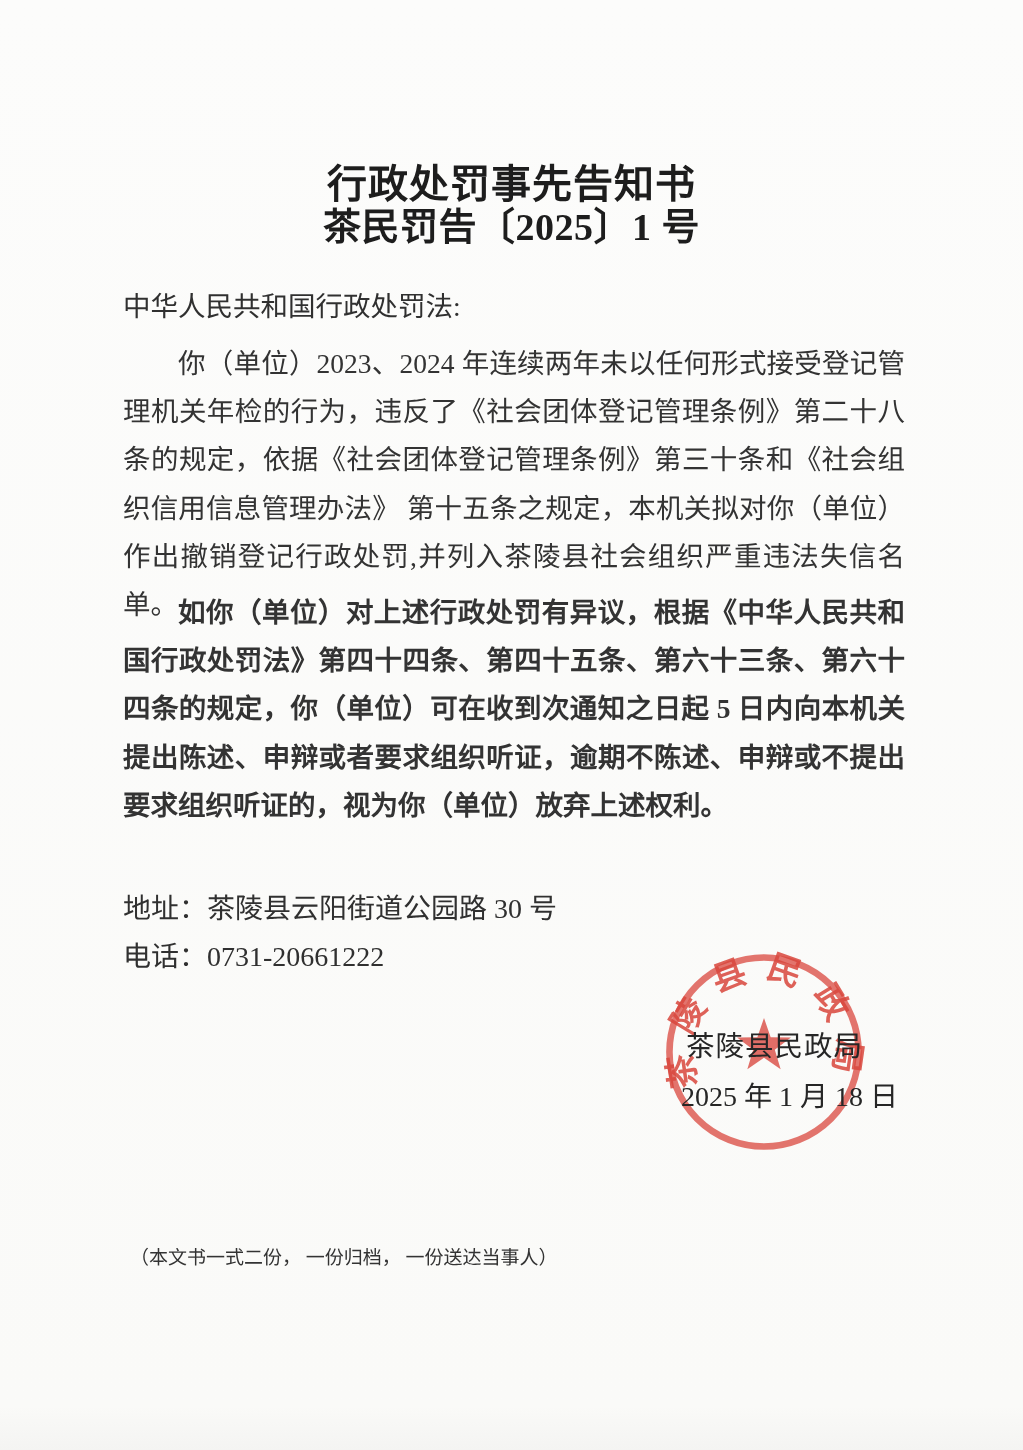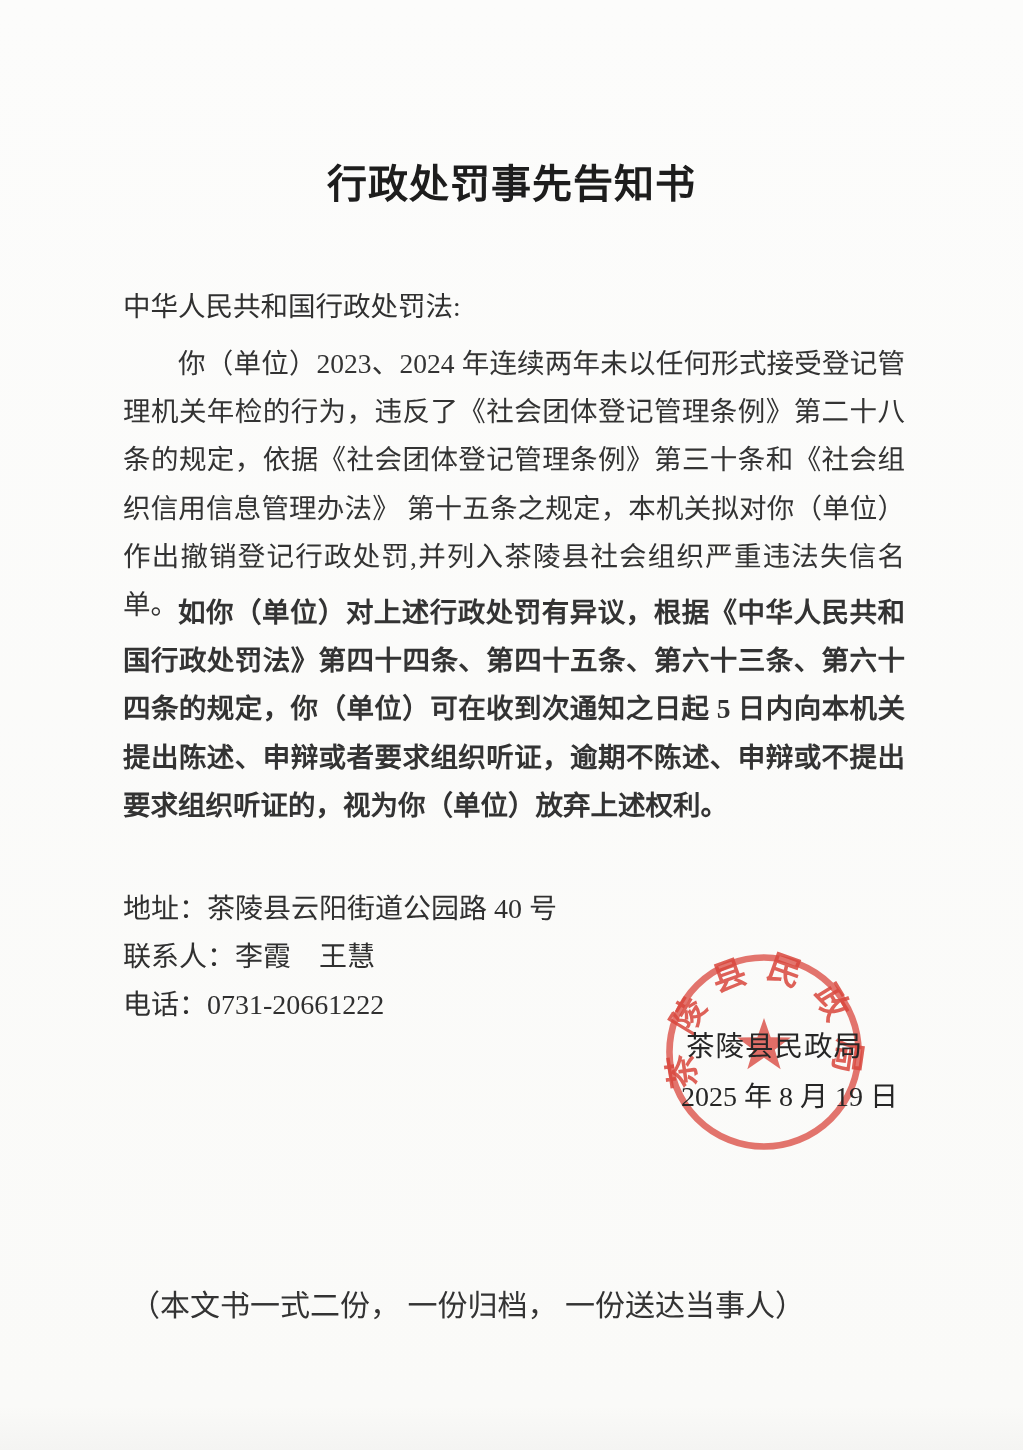--- a/index.html
+++ b/index.html
@@ -95,51 +95,50 @@
   }
   .issue-date {
     left: 681px; top: 1082px;
     font-size: 28px;
     line-height: 30px;
     color: #262626;
     z-index: 2;
   }
   .footer-note {
     left: 130px; top: 1236px;
-    font-size: 30px;
+    font-size: 19px;
     line-height: 44px;
     color: #333333;
-    margin-top: 48px;
   }
 </style>
 </head>
 <body>
 
 <div class="page">
 
   <h1 class="abs title1">行政处罚事先告知书</h1>
+  <h2 class="abs title2">茶民罚告〔2025〕1 号</h2>
 
   <div class="abs salutation">中华人民共和国行政处罚法:</div>
 
   <p class="abs body-para para1">你（单位）2023、2024 年连续两年未以任何形式接受登记管理机关年检的行为，违反了《社会团体登记管理条例》第二十八条的规定，依据《社会团体登记管理条例》第三十条和《社会组织信用信息管理办法》 第十五条之规定，本机关拟对你（单位）作出撤销登记行政处罚,并列入茶陵县社会组织严重违法失信名单。</p>
   <p class="abs body-para para2">如你（单位）对上述行政处罚有异议，根据《中华人民共和国行政处罚法》第四十四条、第四十五条、第六十三条、第六十四条的规定，你（单位）可在收到次通知之日起 5 日内向本机关提出陈述、申辩或者要求组织听证，逾期不陈述、申辩或不提出要求组织听证的，视为你（单位）放弃上述权利。</p>
 
   <div class="abs contact">
-    <div class="contact-line"><span>地址：</span><span>茶陵县云阳街道公园路 40 号</span></div>
-    <div class="contact-line"><span>联系人：</span><span>李霞　王慧</span></div>
+    <div class="contact-line"><span>地址：</span><span>茶陵县云阳街道公园路 30 号</span></div>
     <div class="contact-line"><span>电话：</span><span>0731-20661222</span></div>
   </div>
 
   <svg class="abs seal" viewBox="0 0 220 220" aria-hidden="true">
     <circle class="seal-ring" cx="110" cy="110" r="100"></circle>
     <polygon class="seal-star" points="110,74 117.05,94.3 138.53,94.73 121.42,107.71 127.63,128.27 110,116 92.37,128.27 98.58,107.71 81.47,94.73 102.95,94.3"></polygon>
     <path id="sealArc" d="M 41.1 142.1 A 76 76 0 1 1 178.9 142.1" fill="none"></path>
     <text class="seal-text" text-anchor="middle">
       <textPath href="#sealArc" startOffset="50%">茶陵县民政局</textPath>
     </text>
   </svg>
 
   <div class="abs agency">茶陵县民政局</div>
-  <div class="abs issue-date">2025 年 8 月 19 日</div>
+  <div class="abs issue-date">2025 年 1 月 18 日</div>
 
   <div class="abs footer-note">（本文书一式二份， 一份归档， 一份送达当事人）</div>
 
 </div>
 
 </body></html>

